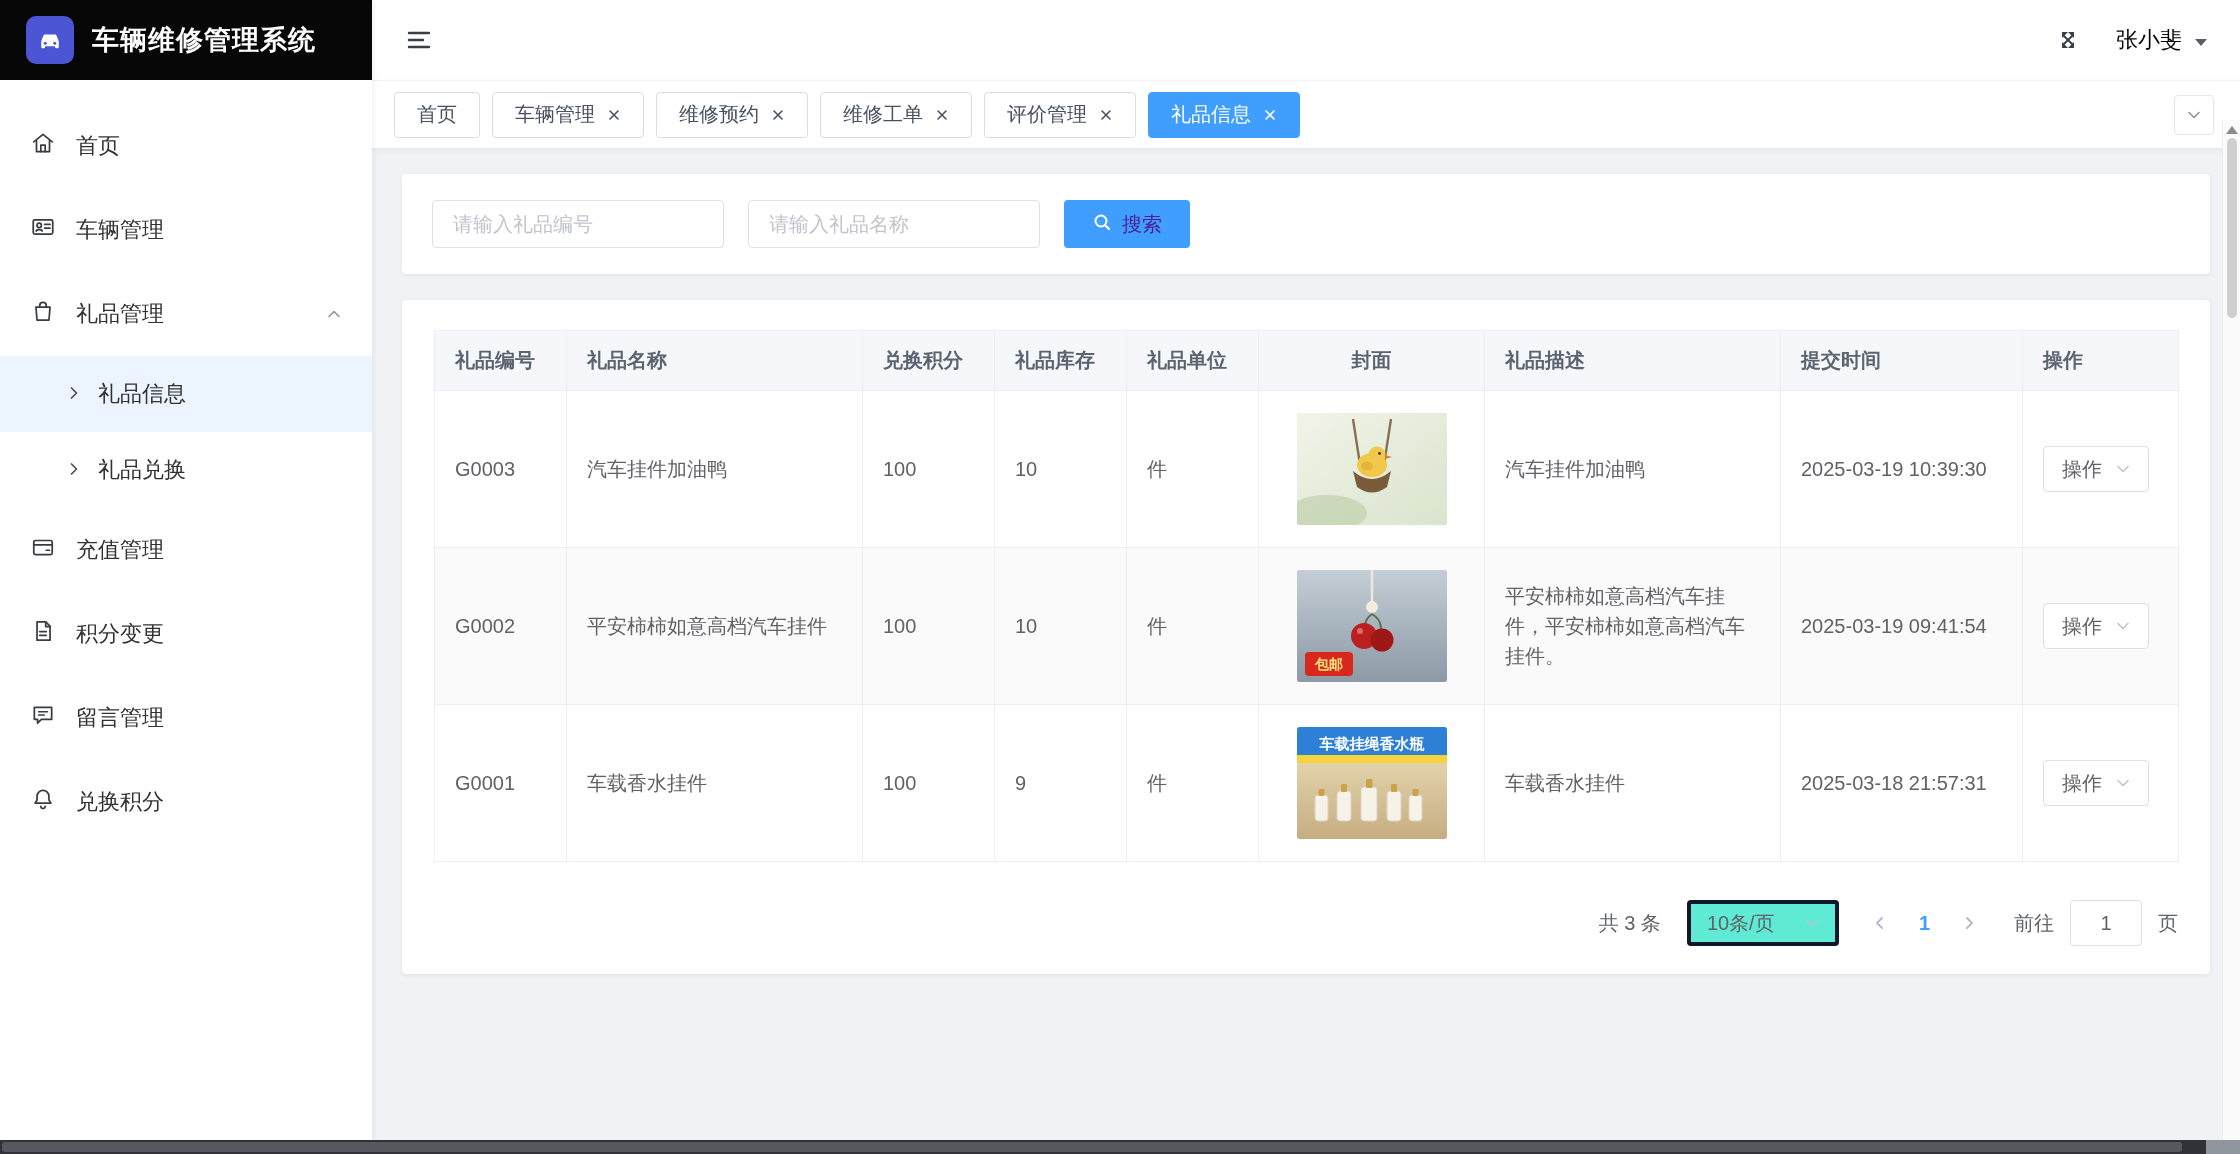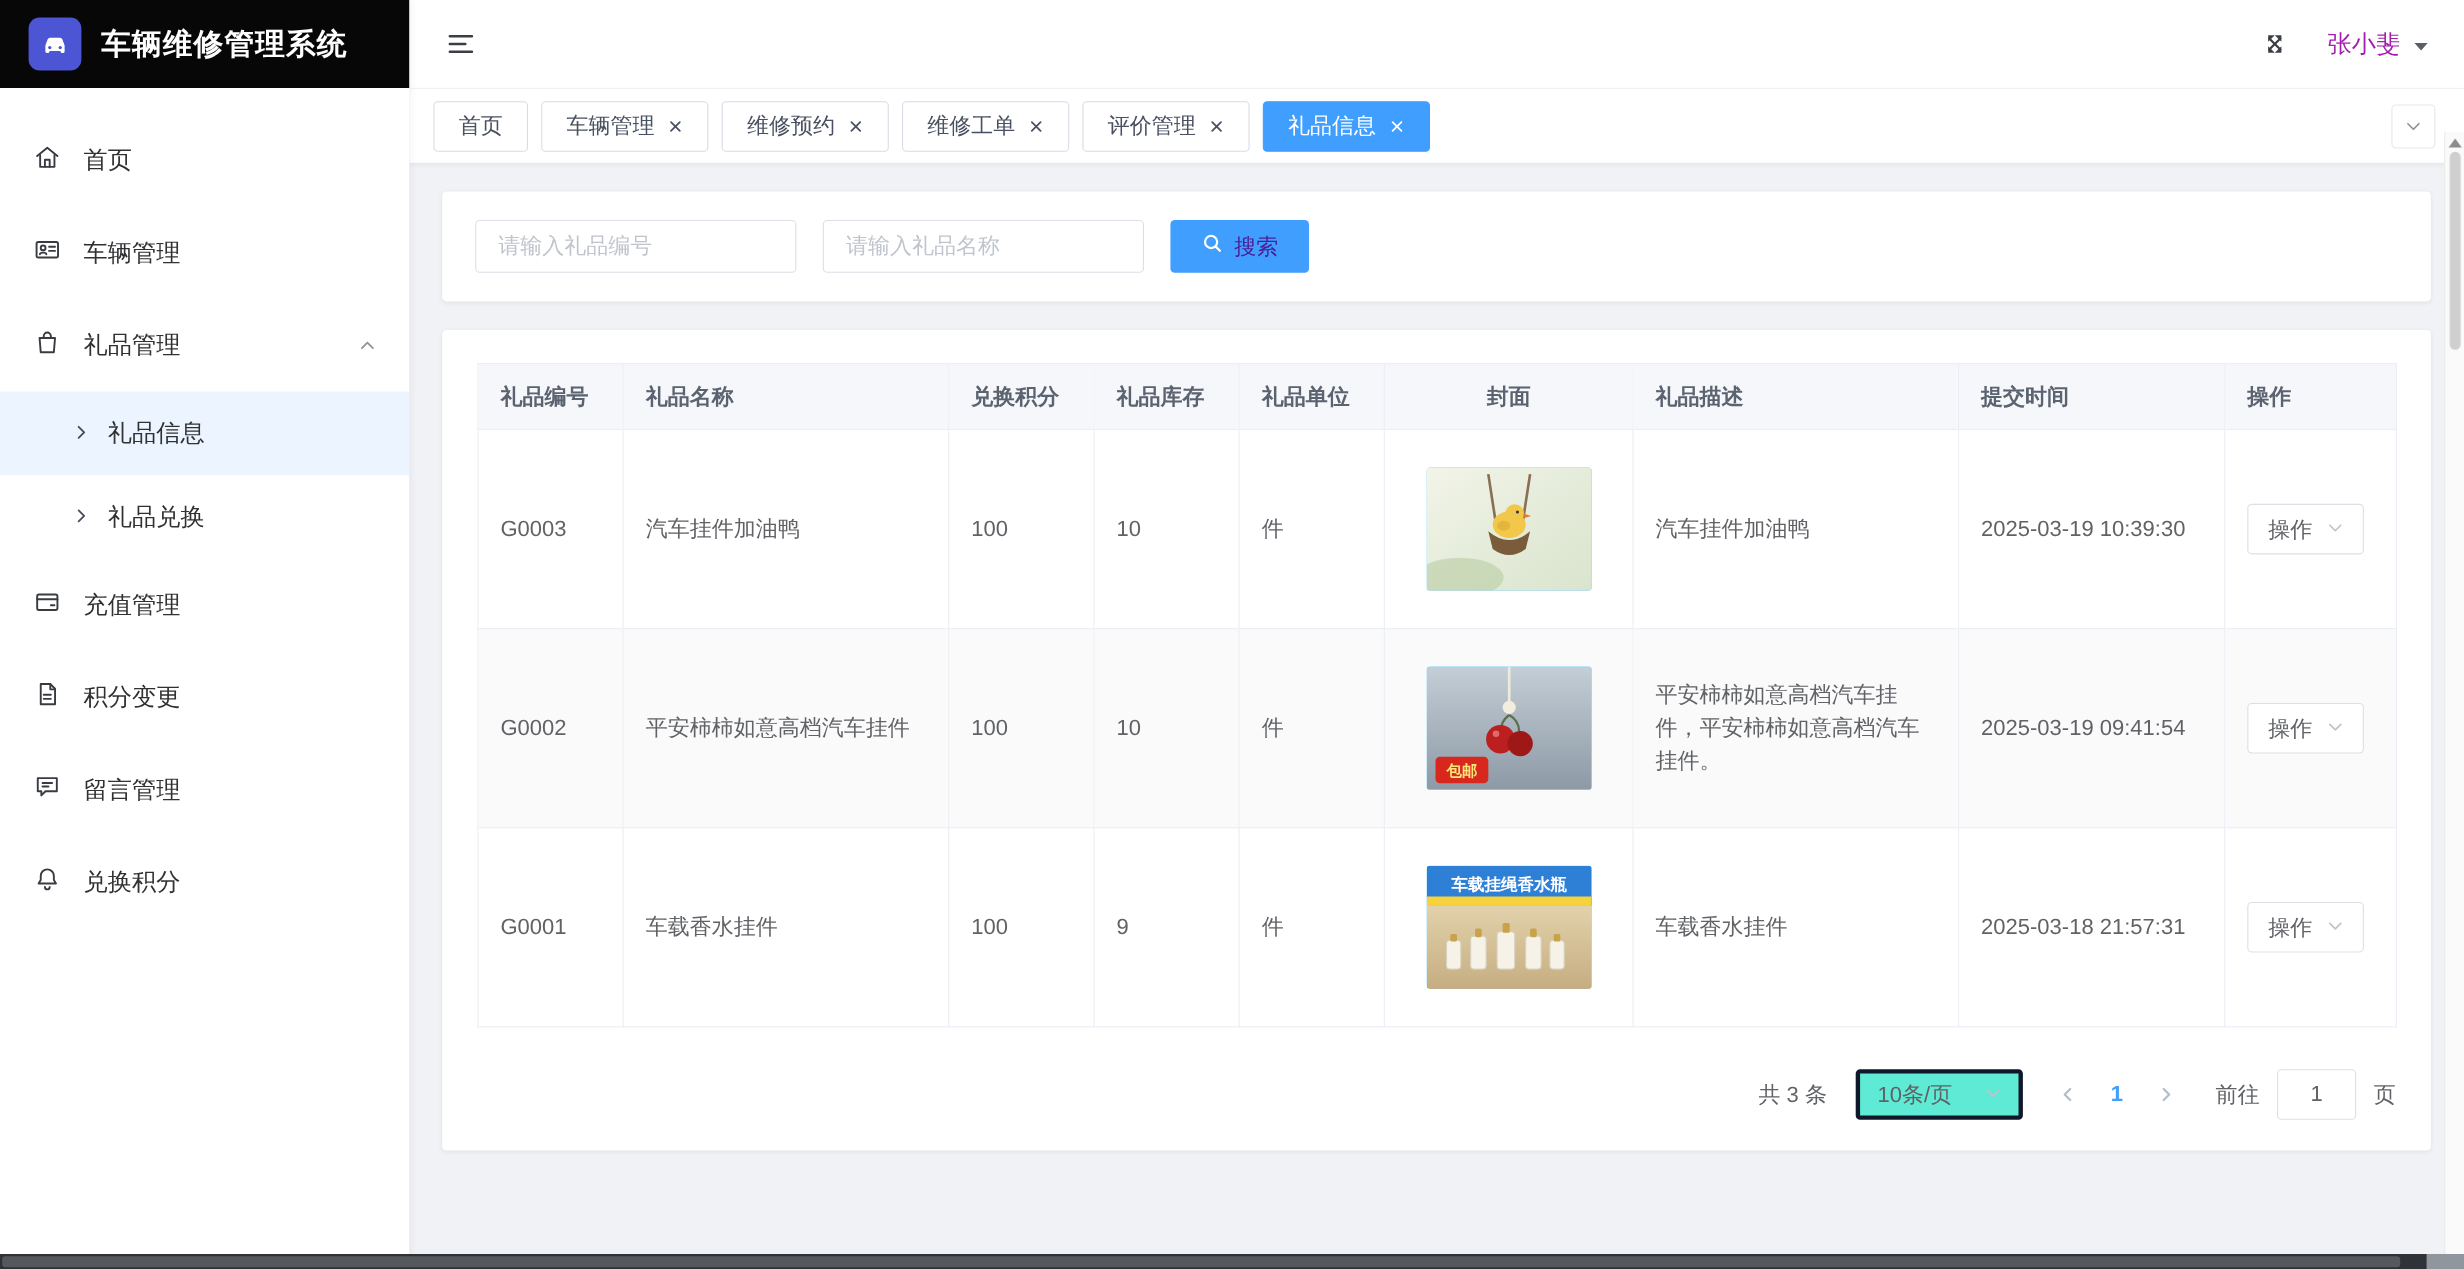--- a/index.html
+++ b/index.html
@@ -18,21 +18,21 @@
   .menu-arrow { margin-left: auto; display: flex; }
   .submenu-item { height: 76px; display: flex; align-items: center; gap: 16px; padding-left: 66px; font-size: 22px; color: #303133; cursor: pointer; }
   .submenu-item.active { background: #ecf5ff; }
 
   
   .main { flex: 1; display: flex; flex-direction: column; min-width: 0; }
   .topbar { height: 80px; background: #fff; display: flex; align-items: center; padding: 0 32px; }
   .collapse-btn { display: flex; cursor: pointer; }
   .topbar-right { margin-left: auto; display: flex; align-items: center; gap: 34px; }
   .fullscreen-btn { display: flex; cursor: pointer; }
-  .user { display: flex; align-items: center; gap: 12px; font-size: 22px; color: #a21caf; cursor: pointer; }
+  .user { display: flex; align-items: center; gap: 12px; font-size: 22px; color: #000000; cursor: pointer; }
 
   .tabsbar { height: 68px; background: #fff; border-top: 1px solid #f2f2f2; box-shadow: 0 2px 5px rgba(0,0,0,.05); display: flex; align-items: center; gap: 12px; padding: 0 22px; position: relative; z-index: 1; }
   .tab { height: 46px; display: inline-flex; align-items: center; gap: 12px; padding: 0 22px; border: 1px solid #d8dce5; border-radius: 4px; font-size: 20px; color: #495060; background: #fff; cursor: pointer; white-space: nowrap; }
   .tab.active { background: #409eff; border-color: #409eff; color: #fff; }
   .tab-close { display: flex; cursor: pointer; }
   .tabs-overflow { position: absolute; right: 26px; top: 14px; width: 40px; height: 40px; border: 1px solid #e4e7ed; border-radius: 4px; display: flex; align-items: center; justify-content: center; background: #fff; cursor: pointer; }
 
   
   .content { flex: 1; padding: 26px 30px; background: #f0f2f5; overflow: hidden; }
   .card { background: #fff; border-radius: 4px; box-shadow: 0 1px 5px rgba(0,0,0,.07); }
@@ -41,21 +41,21 @@
   .input::placeholder { color: #c0c4cc; }
   .search-btn { height: 48px; padding: 0 28px; border: none; border-radius: 4px; background: #409eff; color: #4c1d95; font-size: 20px; display: inline-flex; align-items: center; gap: 10px; cursor: pointer; font-family: inherit; }
 
   .table-card { padding: 30px 32px 28px; }
   .gift-table { width: 1744px; border-collapse: collapse; table-layout: fixed; }
   .gift-table th, .gift-table td { border: 1px solid #ebeef5; font-size: 20px; overflow: hidden; }
   .gift-table th { background: #f5f7fa; color: #5c6370; font-weight: 700; text-align: left; padding: 16px 20px; height: 56px; }
   .gift-table td { color: #606266; padding: 18px 20px; vertical-align: middle; background: transparent; line-height: 1.5; }
   .gift-table tbody tr:nth-child(2) td { background: #fafafa; }
   .gift-table .center { text-align: center; }
-  .cover { width: 150px; height: 112px; margin: 16px auto; border-radius: 3px; overflow: hidden; background: #7dd3fc; text-align: center; }
+  .cover { width: 150px; height: 112px; margin: 4px auto; border-radius: 3px; overflow: hidden; background: #f9a8d4; text-align: center; }
   .cover svg { display: block; }
   .action-btn { height: 46px; padding: 0 18px; background: #fff; border: 1px solid #dcdfe6; border-radius: 4px; font-size: 20px; color: #606266; display: inline-flex; align-items: center; gap: 14px; cursor: pointer; font-family: inherit; }
 
   .pagination { display: flex; align-items: center; justify-content: flex-end; gap: 16px; padding-top: 38px; font-size: 20px; color: #606266; }
   .pg-size { width: 152px; height: 46px; border: 4px solid #0f172a; border-radius: 4px; display: inline-flex; align-items: center; justify-content: space-between; padding: 0 16px; cursor: pointer; margin: 0 10px; background: #5eead4; }
   .pg-arrow { display: flex; align-items: center; padding: 0 6px; cursor: pointer; }
   .pg-page { color: #409eff; font-weight: 700; padding: 0 8px; cursor: pointer; }
   .pg-goto { margin-left: 14px; }
   .pg-input { width: 72px; height: 46px; border: 1px solid #dcdfe6; border-radius: 4px; text-align: center; font-size: 20px; color: #606266; outline: none; font-family: inherit; }
 

